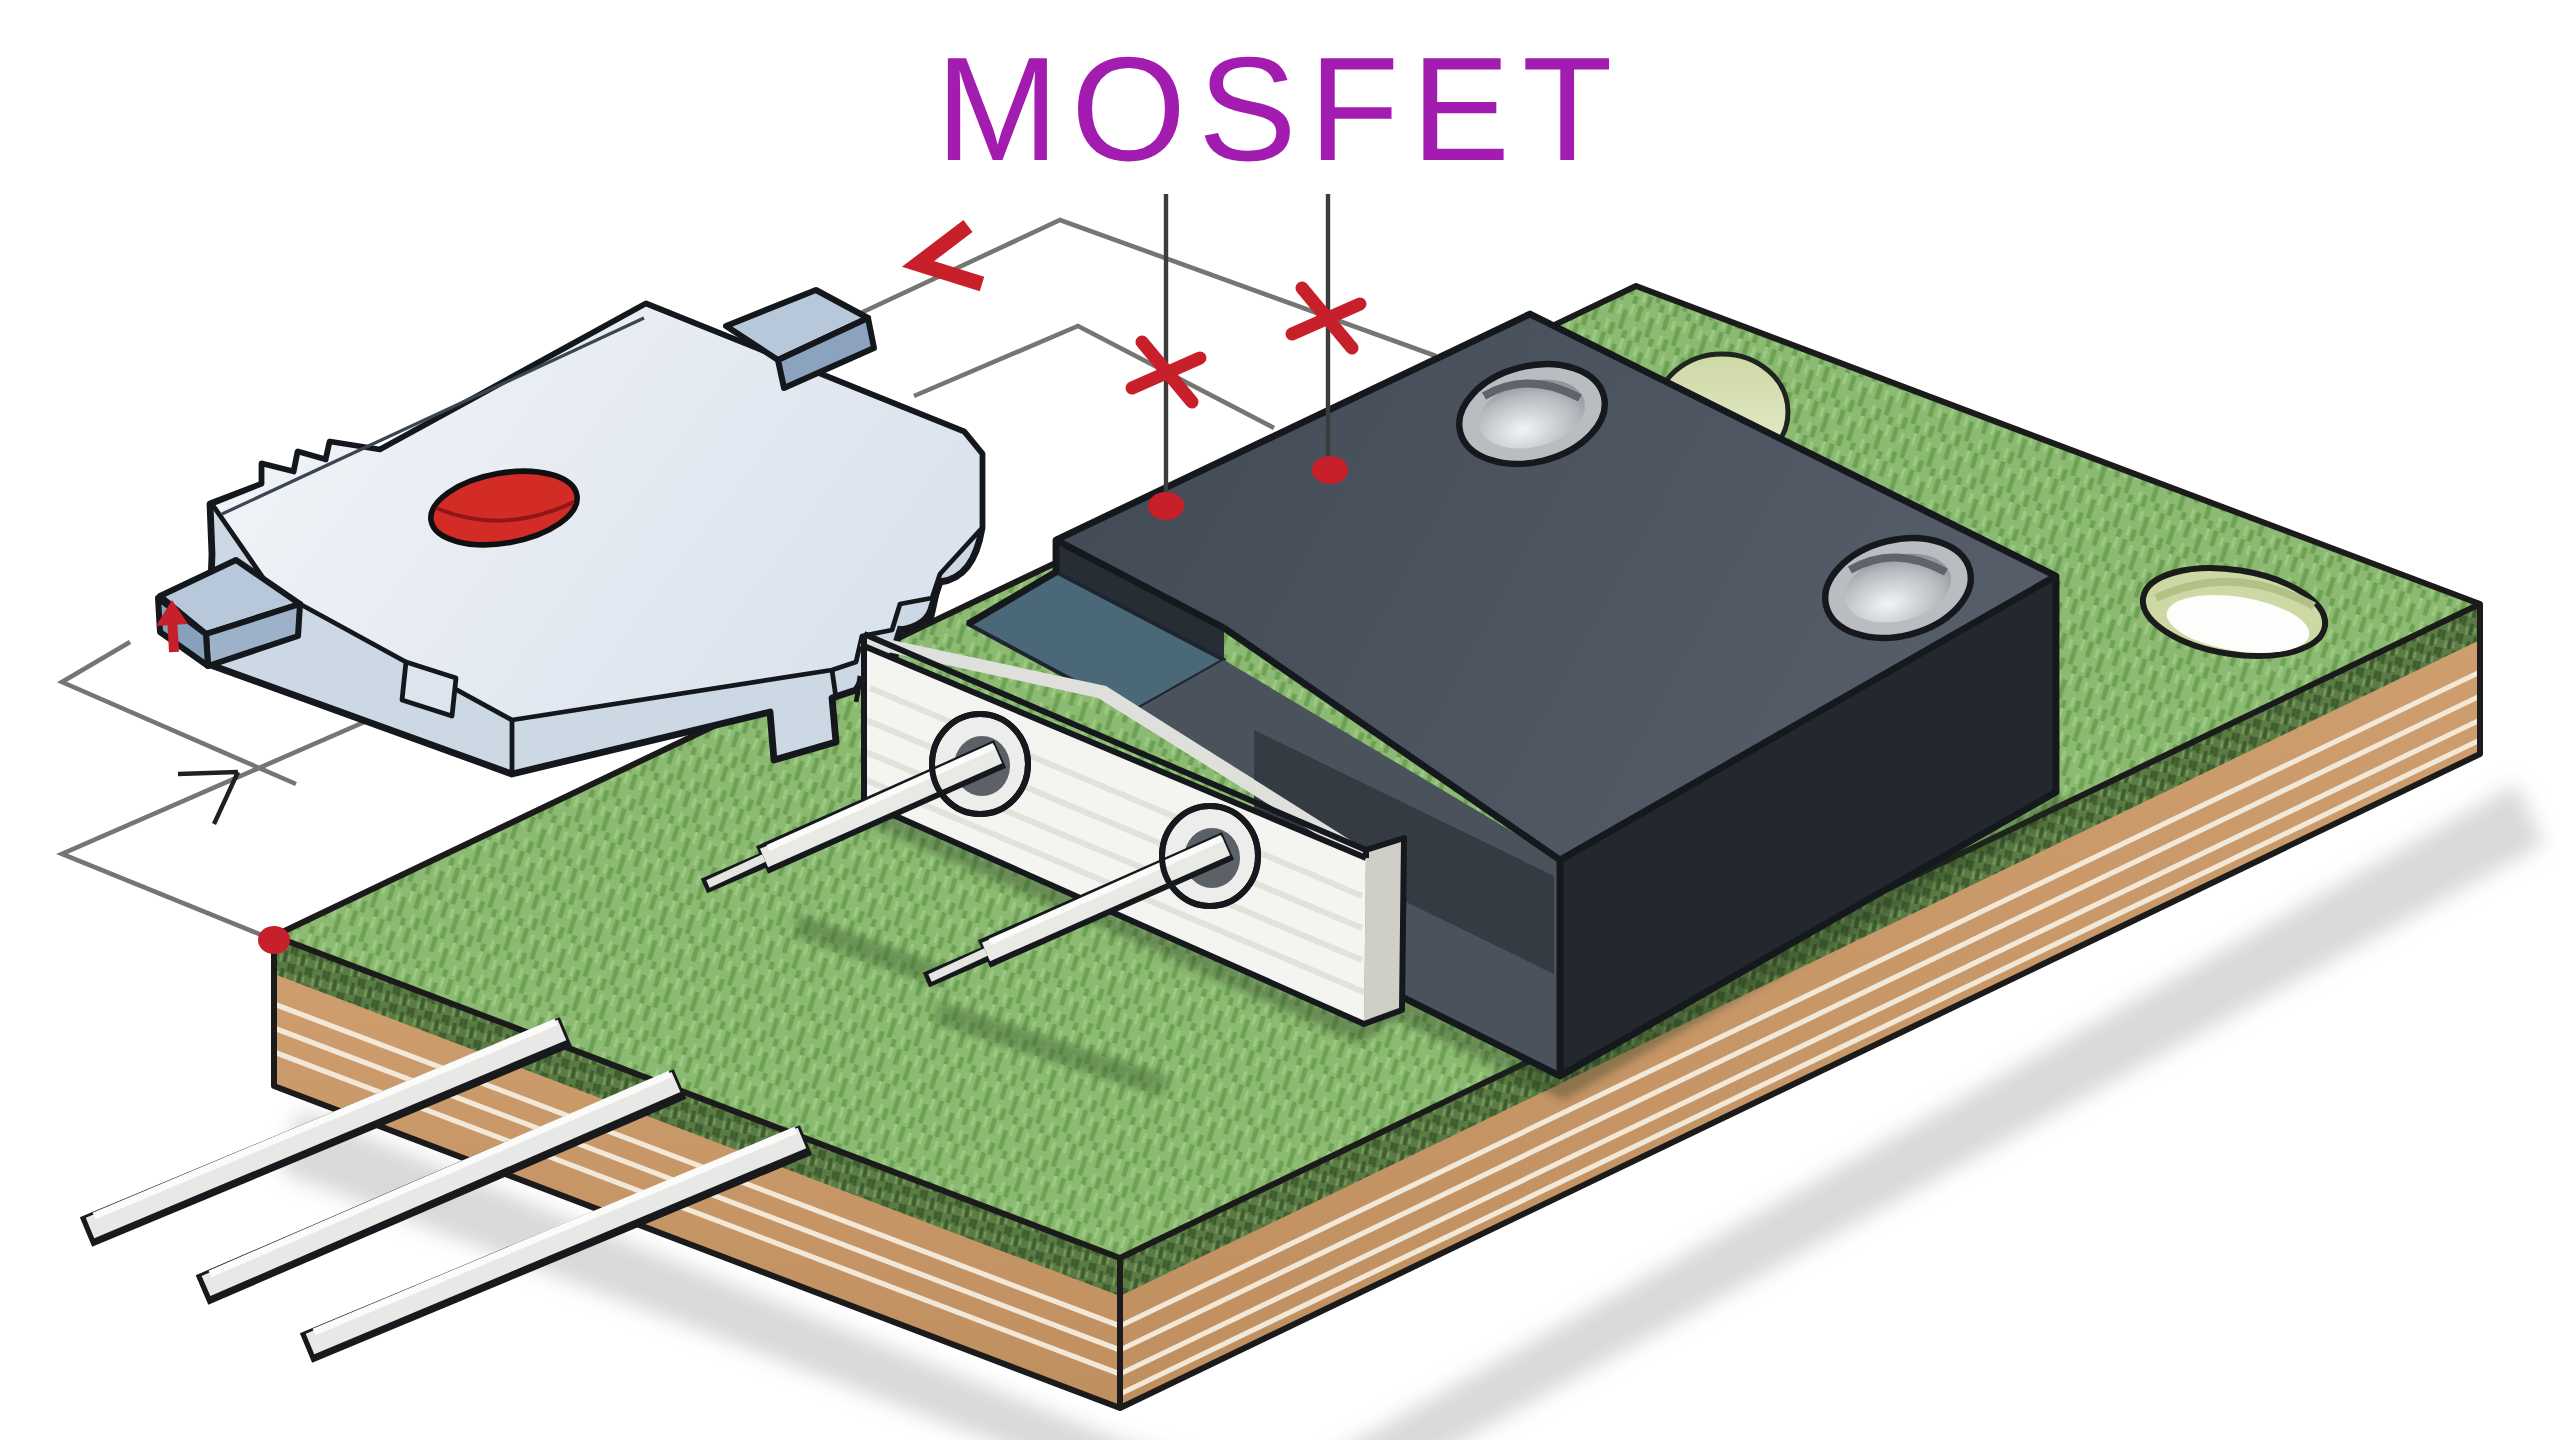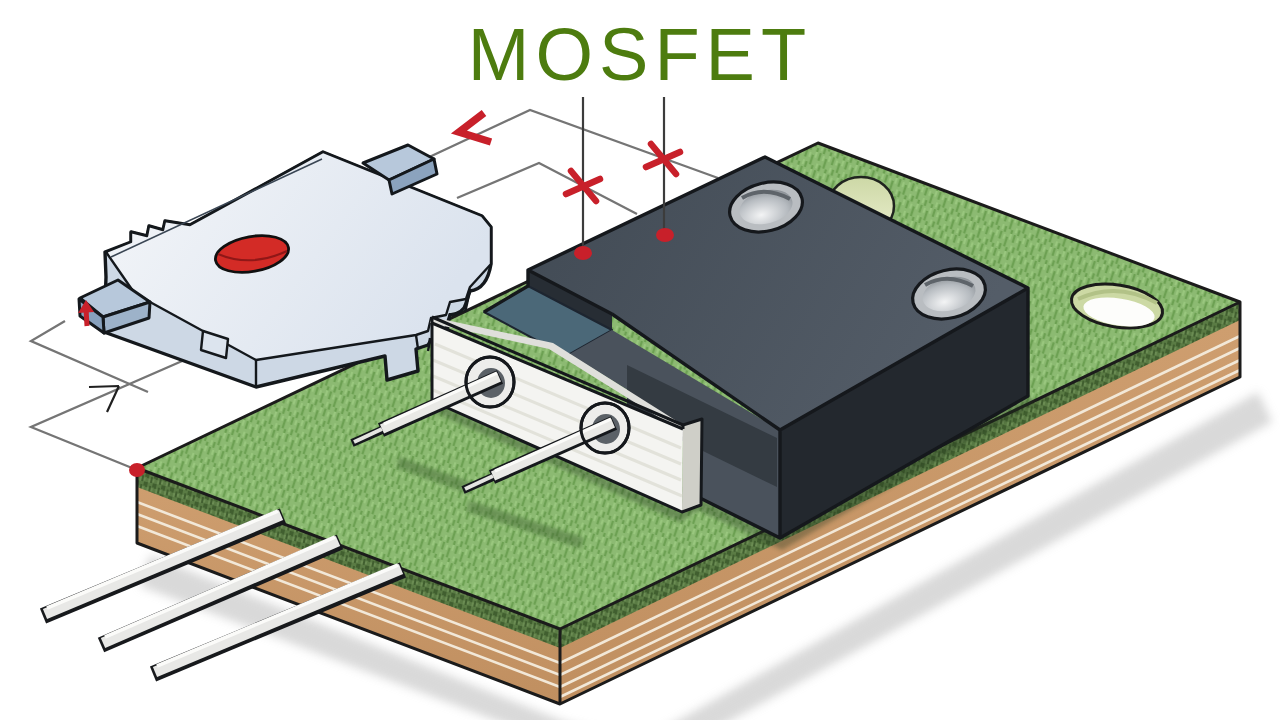--- a/index.html
+++ b/index.html
@@ -1,21 +1,21 @@
 <!DOCTYPE html>
 <html><head>
 <meta charset="utf-8">
 <style>
   html,body{margin:0;padding:0;background:#ffffff;}
   #stage{position:relative;width:1280px;height:720px;overflow:hidden;background:#ffffff;
          font-family:"Liberation Sans", sans-serif;}
   #stage svg{position:absolute;left:0;top:0;}
   .title{
     position:absolute;left:0;right:0;top:16px;text-align:center;
-    font-size:74px;font-weight:400;letter-spacing:6px;color:#4d7c0f;
+    font-size:74px;font-weight:400;letter-spacing:6px;color:#a21caf;
     font-family:"Liberation Sans", sans-serif;line-height:1.05;user-select:none;
   }
 </style>
 </head>
 <body>
 
 <div id="stage">
 
   <svg width="1280" height="720" viewBox="0 0 1280 720">
     <defs>

